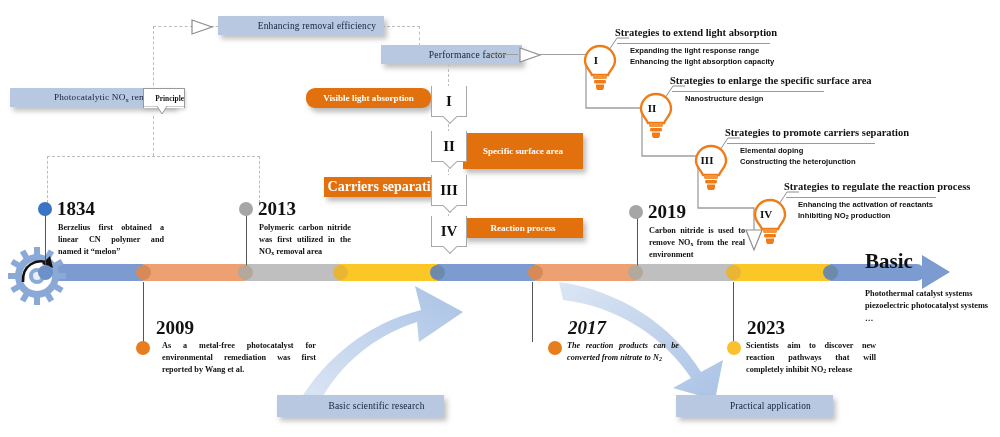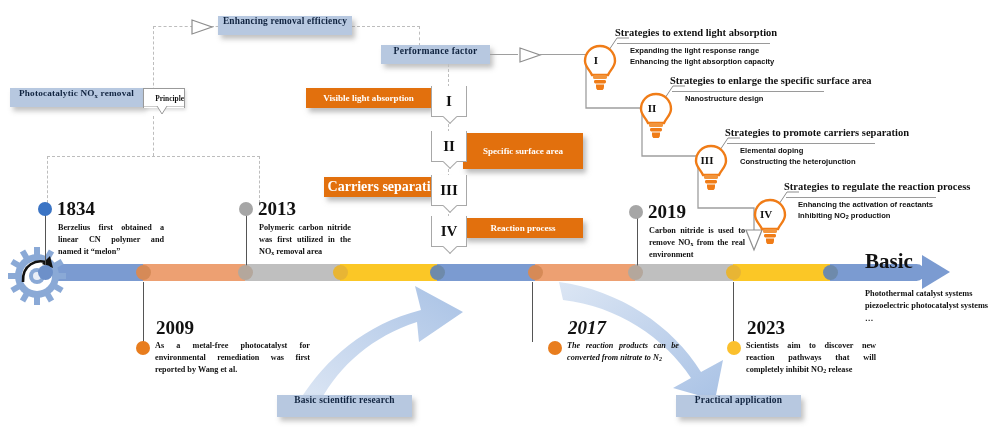--- a/index.html
+++ b/index.html
@@ -4,25 +4,26 @@
 <style>
   html,body{margin:0;padding:0;background:#fff;}
   body{font-family:"Liberation Serif",serif;}
   #stage{position:relative;width:1000px;height:437px;background:#fff;overflow:hidden;}
 
   
   .abs{position:absolute;}
 
   
   .chip-blue{
-    background:#b7c8e0;color:#10233f;font-weight:bold;
+    background:#b7c8e0;color:#10233f;font-weight:normal;
     font-family:"Liberation Serif",serif;
-    display:flex;align-items:flex-start;justify-content:center;
+    display:flex;align-items:center;justify-content:center;
     box-shadow:3px 4px 5px rgba(120,120,120,.45);
     letter-spacing:.2px;
+    padding-left:32px;
   }
   .chip-orange{
     background:#e2700d;color:#ffffff;font-weight:bold;
     font-family:"Liberation Serif",serif;
     display:flex;align-items:center;justify-content:center;
     box-shadow:3px 4px 5px rgba(120,120,120,.5);
   }
   
   .callout{
     background:#fff;border:1px solid #9a9a9a;border-top:none;
@@ -129,21 +130,21 @@
   <div class="abs dash-v" style="left:153px;top:116px;height:40px;"></div>
   <div class="abs dash-h" style="left:47px;top:156px;width:213px;"></div>
   <div class="abs dash-v" style="left:47px;top:156px;height:47px;"></div>
   <div class="abs dash-v" style="left:259px;top:156px;height:47px;"></div>
 
   <div class="abs dash-v" style="left:448px;top:64px;height:178px;"></div>
 
   <div class="roman" style="left:431px;top:86px;">
     <span>I</span>
   </div>
-  <div class="abs chip-orange" style="left:306px;top:88px;width:125px;height:20px;font-size:9.1px;">
+  <div class="abs chip-orange" style="left:306px;top:88px;width:125px;height:20px;font-size:9.1px;border-radius:9px;">
     <span>Visible light absorption</span>
   </div>
 
   <div class="roman" style="left:431px;top:131px;">
     <span>II</span>
   </div>
   <div class="abs chip-orange" style="left:463px;top:133px;width:120px;height:36px;font-size:9.1px;">
     <span>Specific surface area</span>
   </div>
 
@@ -327,21 +328,21 @@
       <span class="ev-year">2019</span>
     </div>
     <div class="ev-desc" style="margin-top:4px;margin-left:20px;width:96px;">Carbon nitride is used to remove NO<span class="sub">x</span> from the real environment</div>
   </div>
 
   <div class="abs thin-v" style="left:143px;top:282px;height:60px;"></div>
   <div class="abs" style="left:136px;top:318px;width:180px;">
     <div class="ev-year" style="margin-left:20px;">2009</div>
     <div style="display:flex;align-items:flex-start;gap:5px;margin-top:3px;">
       <span class="ev-dot" style="background:#e87d1e;flex:0 0 auto;margin-top:1px;"></span>
-      <span class="ev-desc" style="width:155px;">As a metal-free photocatalyst for environmental remediation was first reported by Wang et al.</span>
+      <span class="ev-desc" style="width:155px;margin-left:7px;">As a metal-free photocatalyst for environmental remediation was first reported by Wang et al.</span>
     </div>
   </div>
 
   <div class="abs thin-v" style="left:532px;top:282px;height:60px;"></div>
   <div class="abs" style="left:548px;top:318px;width:150px;font-style:italic;">
     <div class="ev-year" style="margin-left:20px;">2017</div>
     <div style="display:flex;align-items:flex-start;gap:5px;margin-top:3px;">
       <span class="ev-dot" style="background:#e87d1e;flex:0 0 auto;margin-top:1px;"></span>
       <span class="ev-desc" style="width:112px;">The reaction products can be converted from nitrate to N<span class="sub">2</span></span>
     </div>

